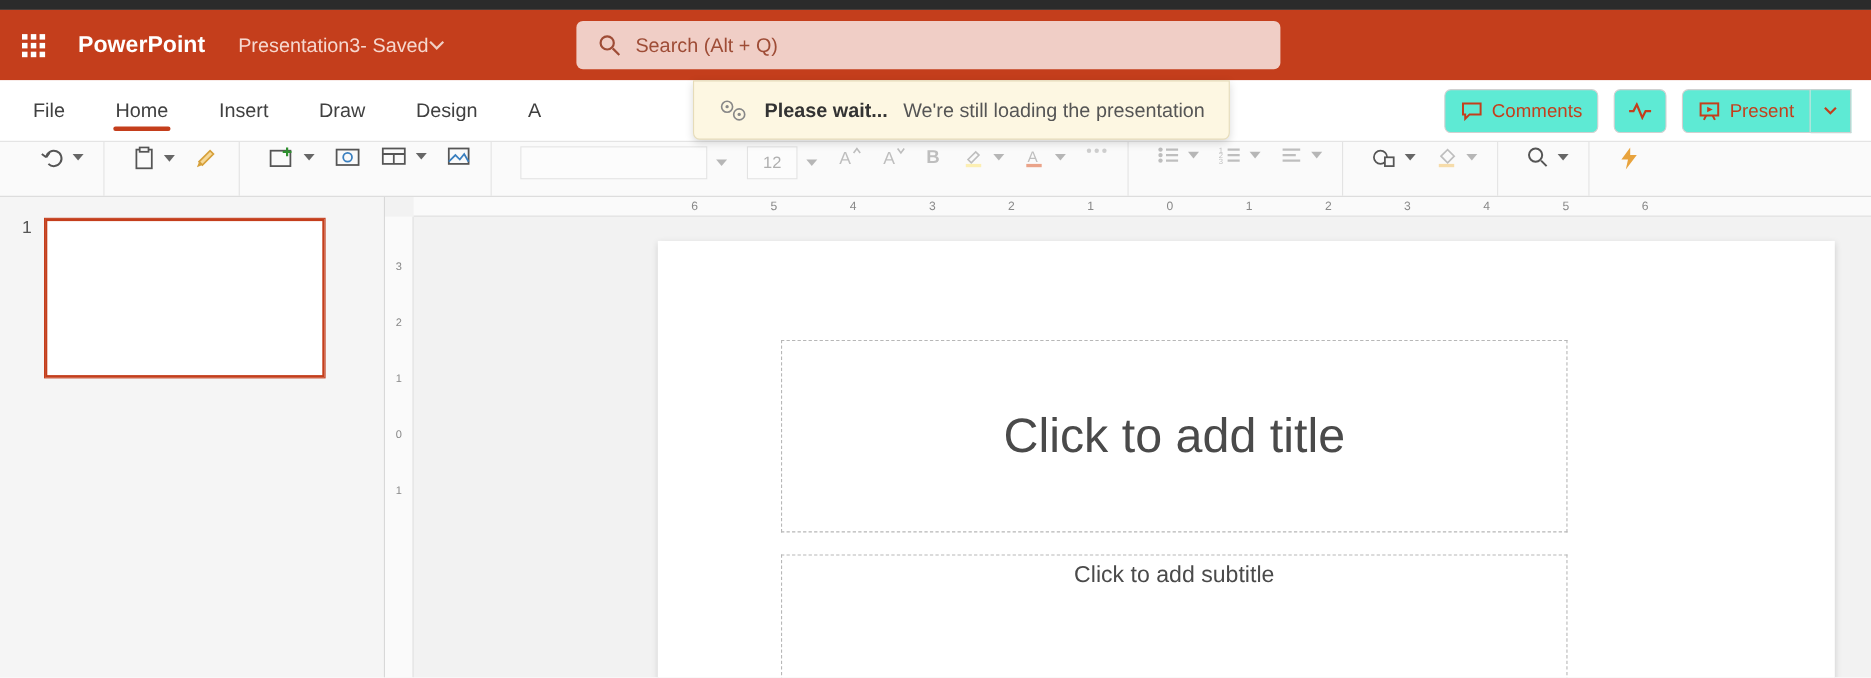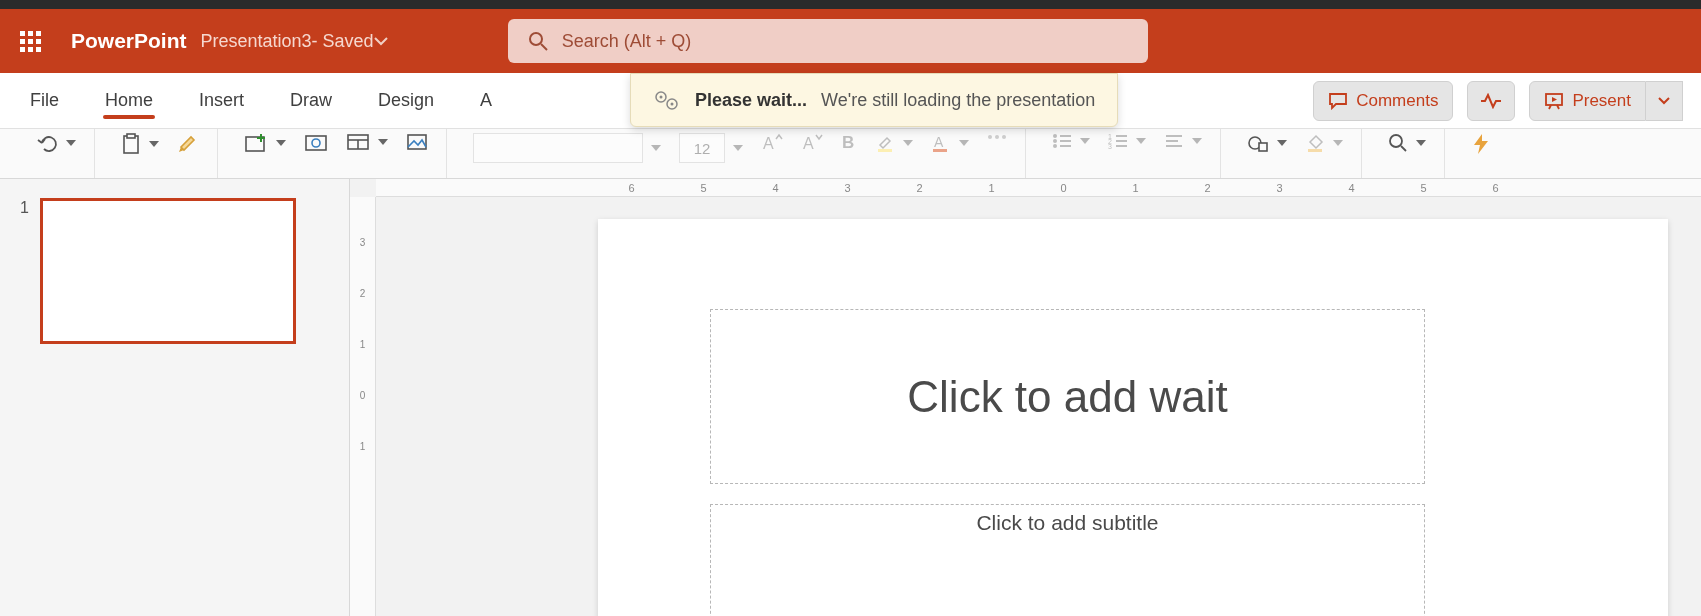--- a/index.html
+++ b/index.html
@@ -17,21 +17,21 @@
   }
   .waffle {
     display: grid;
     grid-template-columns: repeat(3, 5px);
     grid-template-rows: repeat(3, 5px);
     gap: 3px;
     cursor: pointer;
     margin-right: 30px;
   }
   .waffle span { background: #fff; width: 5px; height: 5px; }
-  .app-name { font-size: 21px; font-weight: 600; margin-right: 14px; }
+  .app-name { font-size: 21px; font-weight: 600; margin-right: 30px; }
   .doc-name { font-size: 18px; font-weight: 400; color: #f6d8cf; display:flex; align-items:center; }
   
   .search-box {
     margin-left: 120px;
     background: rgba(255,255,255,0.75);
     height: 44px;
     width: 640px;
     border-radius: 6px;
     display: flex;
     align-items: center;
@@ -65,21 +65,21 @@
   
   .tabs-right {
     position: absolute;
     right: 18px;
     display: flex;
     gap: 14px;
     align-items: center;
   }
   .btn {
     border: 1px solid #d0d0d0;
-    background: #e5e5e5;
+    background: #5eead4;
     height: 40px;
     border-radius: 6px;
     display: flex;
     align-items: center;
     padding: 0 14px;
     gap: 8px;
     font-size: 17px;
     color: #c43e1c;
     cursor: pointer;
   }
@@ -491,17 +491,17 @@
         <span class="tick">6</span>
     </div>
     <div class="ruler-v">
       <span>3</span>
         <span>2</span>
         <span>1</span>
         <span>0</span>
         <span>1</span>
     </div>
     <div class="slide-canvas">
-      <div class="placeholder ph-title">Click to add wait</div>
+      <div class="placeholder ph-title">Click to add title</div>
       <div class="placeholder ph-sub">Click to add subtitle</div>
     </div>
   </div>
 </div>
 
 </body></html>

